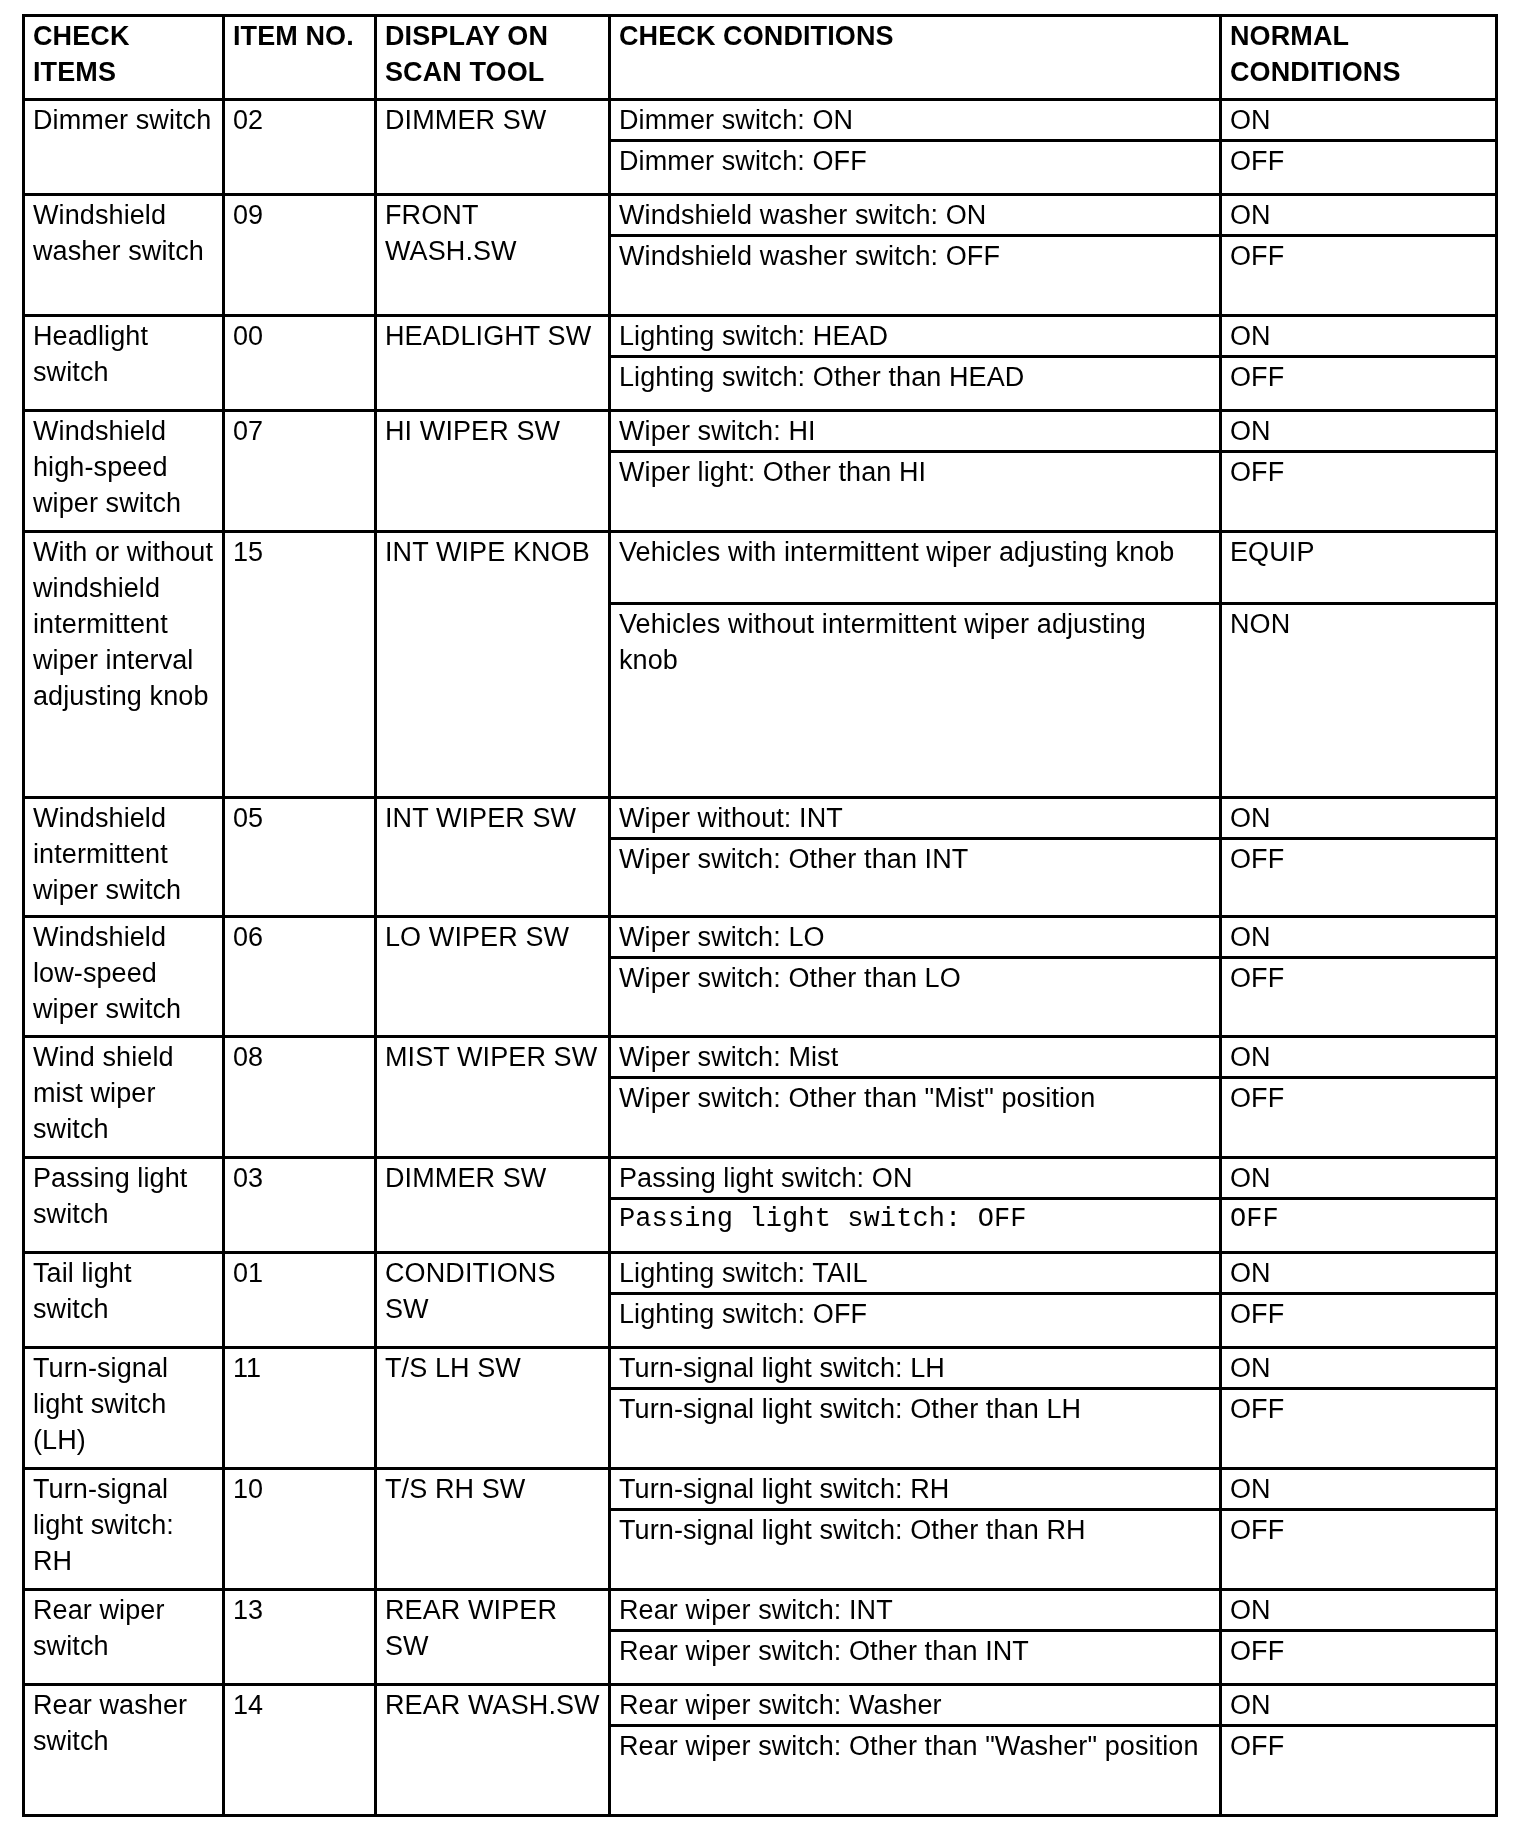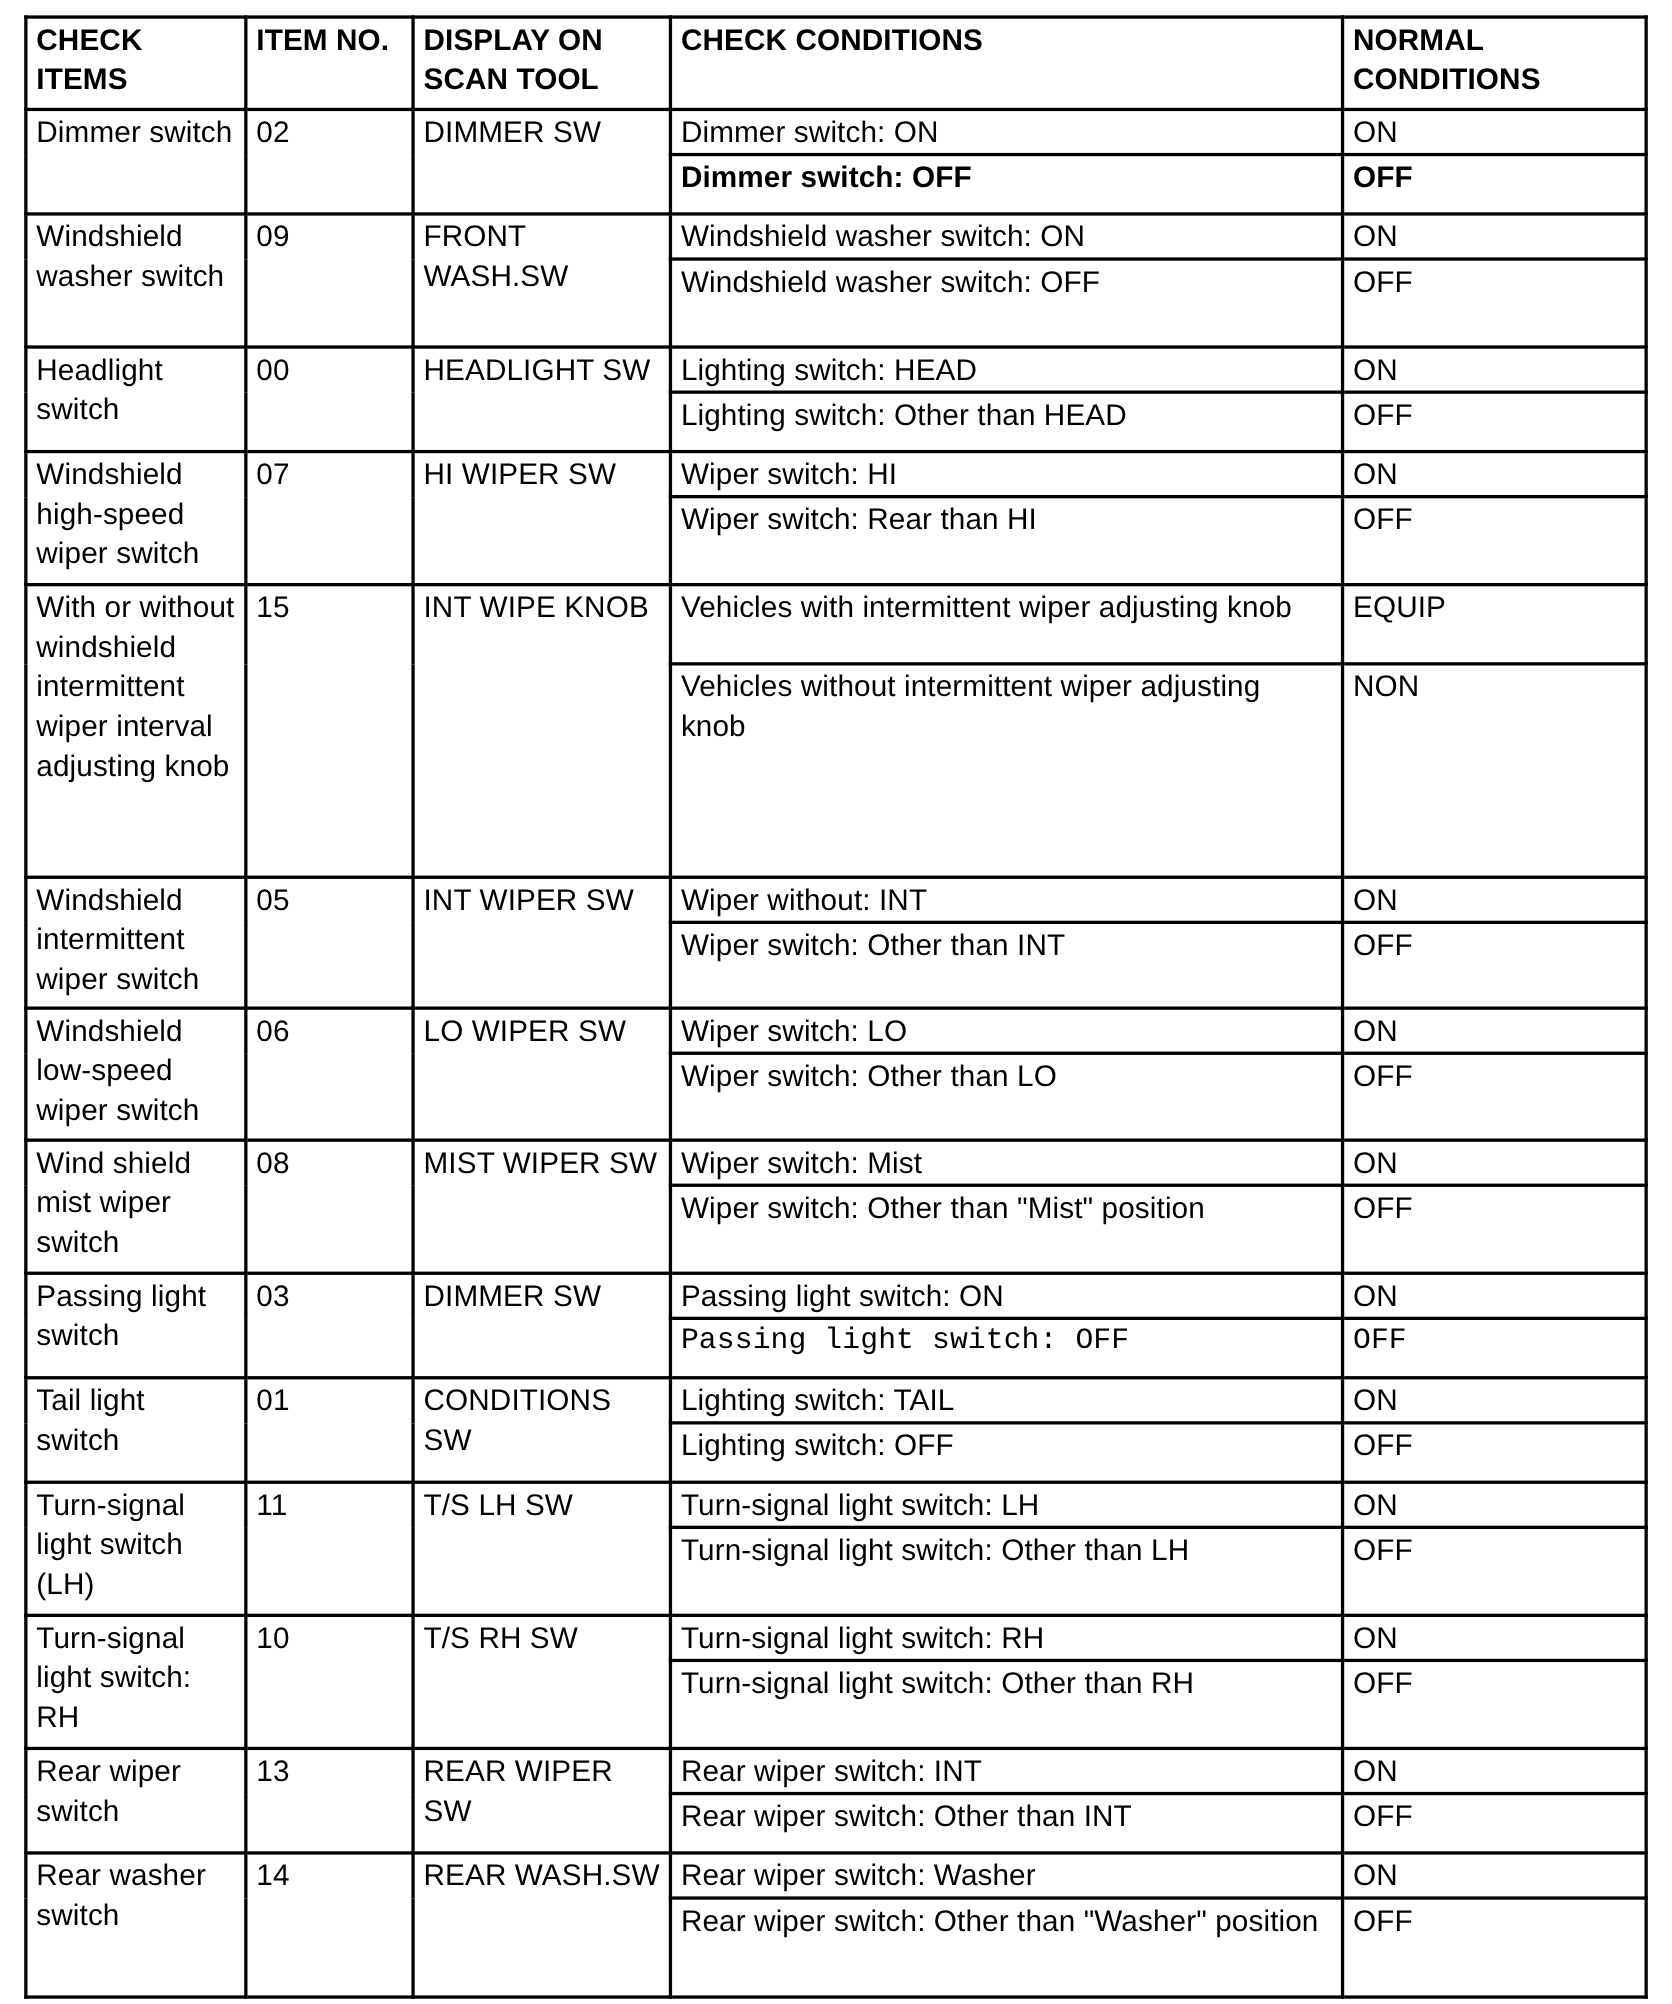--- a/index.html
+++ b/index.html
@@ -64,21 +64,21 @@
     </tr>
   </thead>
   <tbody id="tbody">
       <tr style="height: 41px;">
         <td rowspan="2">Dimmer switch</td>
         <td rowspan="2">02</td>
         <td rowspan="2">DIMMER SW</td>
         <td>Dimmer switch: ON</td>
         <td>ON</td>
       </tr>
-      <tr style="height: 54px; font-weight: bold;">
+      <tr style="height: 54px;">
         <td>Dimmer switch: OFF</td>
         <td>OFF</td>
       </tr>
       <tr style="height: 41px;">
         <td rowspan="2">Windshield washer switch</td>
         <td rowspan="2">09</td>
         <td rowspan="2">FRONT WASH.SW</td>
         <td>Windshield washer switch: ON</td>
         <td>ON</td>
       </tr>
@@ -98,21 +98,21 @@
         <td>OFF</td>
       </tr>
       <tr style="height: 41px;">
         <td rowspan="2">Windshield high-speed wiper switch</td>
         <td rowspan="2">07</td>
         <td rowspan="2">HI WIPER SW</td>
         <td>Wiper switch: HI</td>
         <td>ON</td>
       </tr>
       <tr style="height: 80px;">
-        <td>Wiper switch: Rear than HI</td>
+        <td>Wiper light: Other than HI</td>
         <td>OFF</td>
       </tr>
       <tr style="height: 72px;">
         <td rowspan="2">With or without windshield intermittent wiper interval adjusting knob</td>
         <td rowspan="2">15</td>
         <td rowspan="2">INT WIPE KNOB</td>
         <td>Vehicles with intermittent wiper adjusting knob</td>
         <td>EQUIP</td>
       </tr>
       <tr style="height: 194px;">

